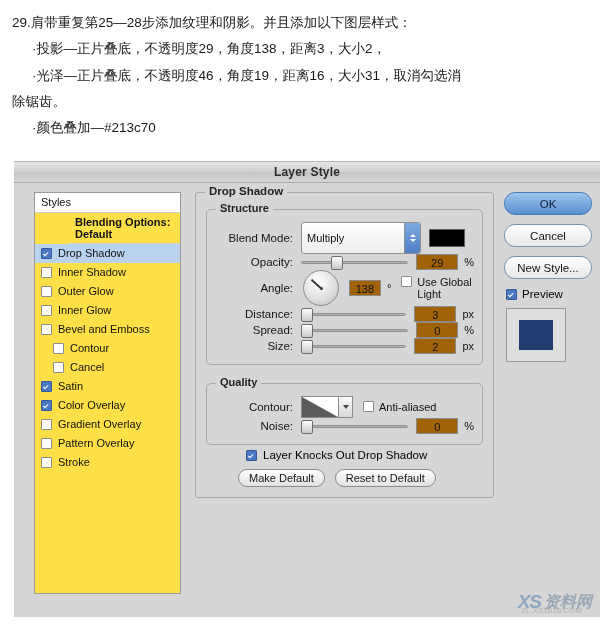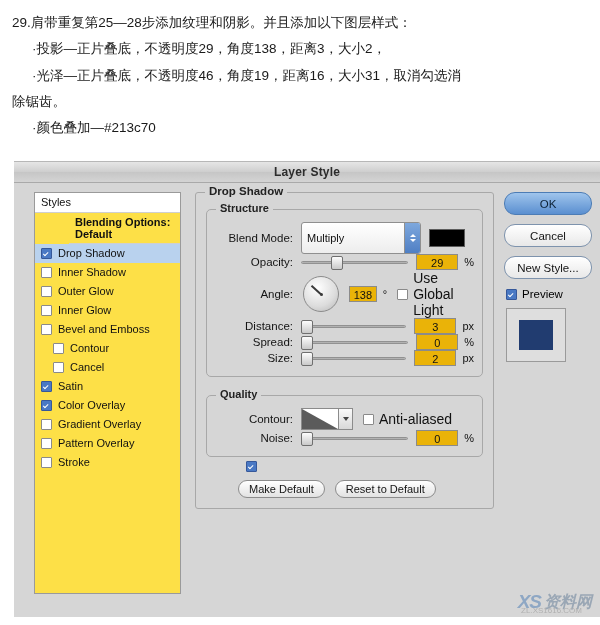--- a/index.html
+++ b/index.html
@@ -259,21 +259,21 @@
     height: 12px;
     background: linear-gradient(to bottom, #fdfdfd, #c9c9c9);
     border: 1px solid #6f6f6f;
     border-radius: 2px;
   }
 
   .numfield {
     width: 42px;
     height: 16px;
     border: 1px solid #8b8b8b;
-    background: #eab308;
+    background: #a16207;
     font-size: 11px;
     text-align: center;
     line-height: 16px;
     box-sizing: border-box;
   }
 
   
   .dial {
     width: 34px;
     height: 34px;
@@ -301,22 +301,22 @@
     margin: -1.5px 0 0 -1.5px;
     background: #3a3a3a;
     border-radius: 50%;
   }
   .anglebox {
     margin-left: 10px;
   }
 
   .cbrow {
     display: flex;
-    align-items: center;
-    font-size: 14px;
+    align-items: flex-start;
+    font-size: 11px;
     margin-left: 10px;
   }
   .cbrow .chk { margin-right: 5px; }
 
   
   .contour {
     width: 36px;
     height: 20px;
     border: 1px solid #8b8b8b;
     background: #ffffff;
@@ -619,20 +619,21 @@
               <span class="track"></span>
               <span class="knob" style="left:0%"></span>
             </span>
             <span class="numfield">0</span>
             <span class="unit">%</span>
           </div>
         </div>
 
         <div class="knocks">
           <span class="chk on"></span>
+          <span>Layer Knocks Out Drop Shadow</span>
         </div>
 
         <div class="btnrow">
           <span class="pbtn">Make Default</span>
           <span class="pbtn">Reset to Default</span>
         </div>
       </div>
     </div>
 
     <div class="rightcol">

